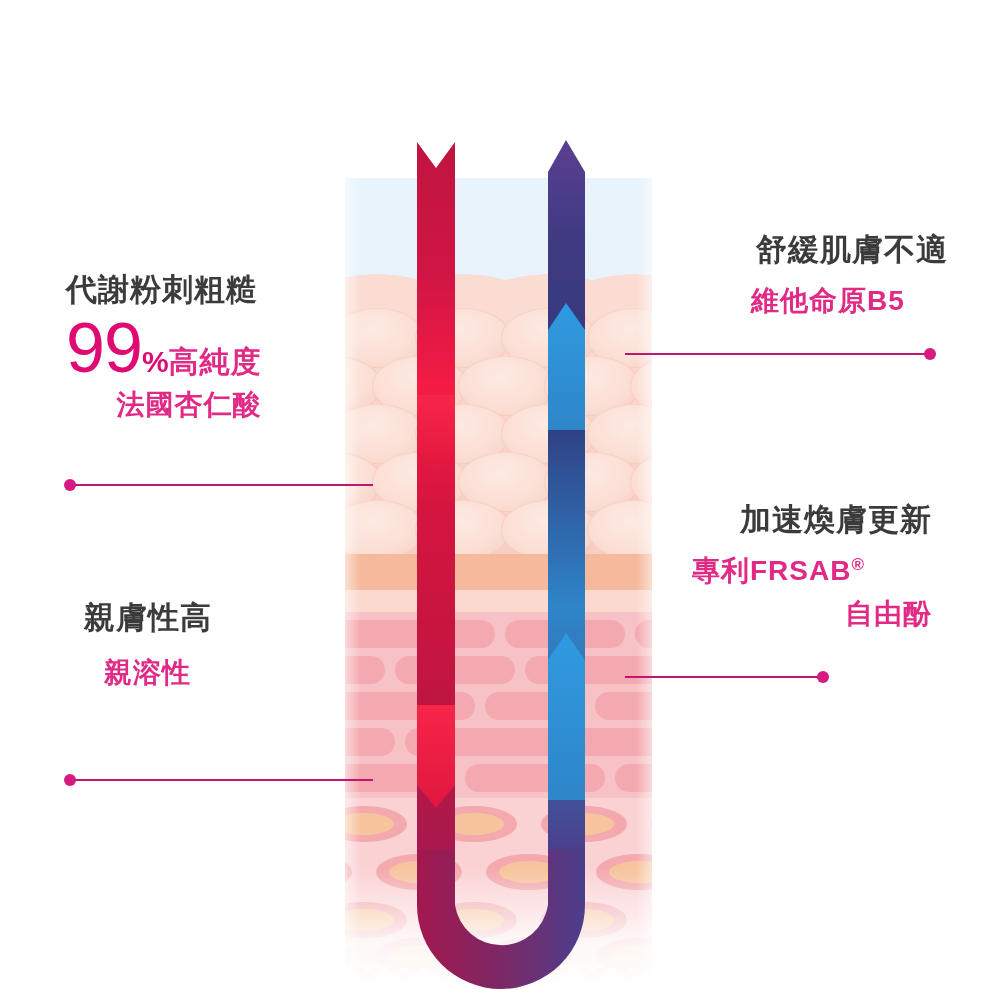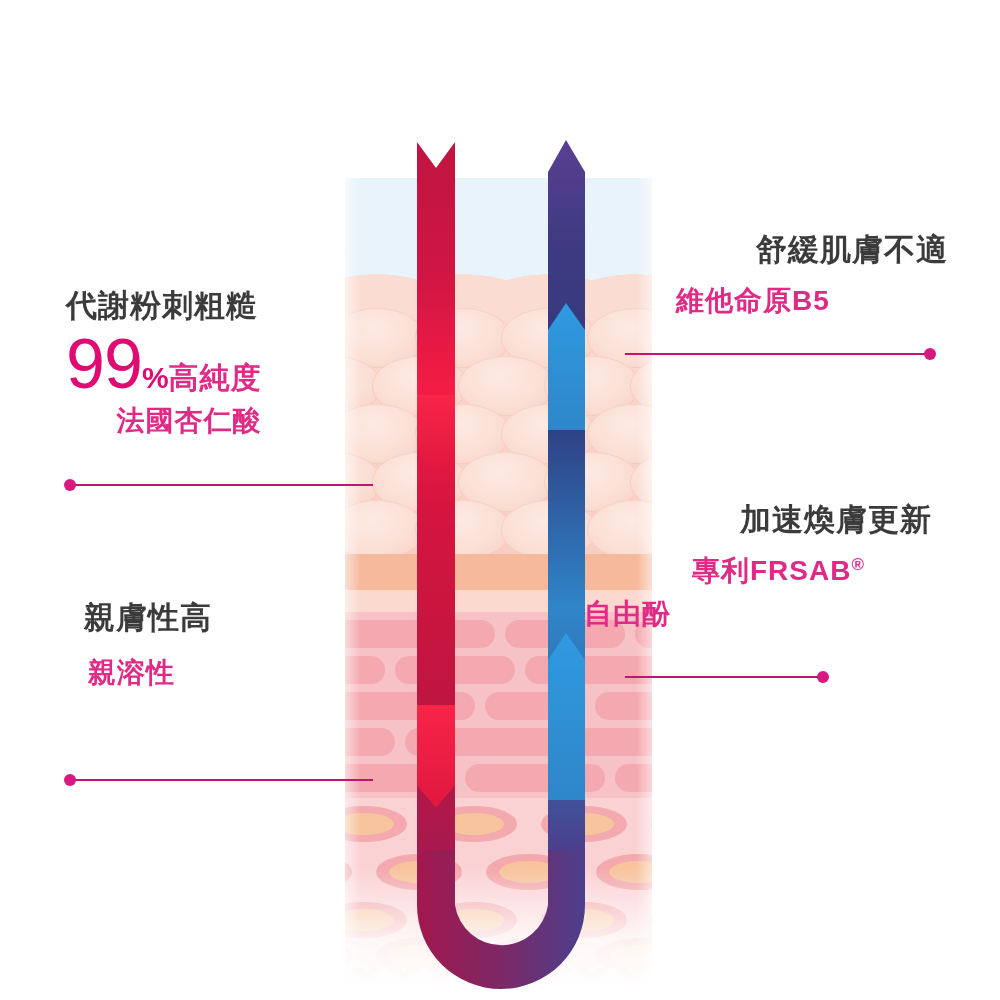--- a/index.html
+++ b/index.html
@@ -296,39 +296,39 @@
   <div class="conn" style="left:70px;top:779px;width:303px;">
     <span class="dot left"></span>
   </div>
   <div class="conn" style="left:625px;top:353px;width:305px;">
     <span class="dot right"></span>
   </div>
   <div class="conn" style="left:625px;top:676px;width:198px;">
     <span class="dot right"></span>
   </div>
 
-  <div class="block" style="left:66px;top:288px;">
+  <div class="block" style="left:66px;top:272px;">
     <div class="hdr">代謝粉刺粗糙</div>
     <div class="bignum-row" style="margin-top:6px;">
       <span class="bignum">99</span>
       <span class="pct">%</span>
       <span class="pure">高純度</span>
     </div>
     <div class="sub" style="margin-top:4px;text-align:right;">法國杏仁酸</div>
   </div>
 
   <div class="block" style="left:84px;top:600px;">
     <div class="hdr">親膚性高</div>
-    <div class="sub" style="margin-top:18px;margin-left:4px;">親溶性</div>
+    <div class="sub" style="margin-top:18px;margin-left:20px;">親溶性</div>
   </div>
 
   <div class="block tright" style="left:600px;top:232px;width:348px;">
     <div class="hdr" style="text-align:right;">舒緩肌膚不適</div>
-    <div class="sub" style="text-align:left;margin-top:14px;margin-left:76px;">維他命原B5</div>
+    <div class="sub" style="text-align:center;margin-top:14px;margin-left:108px;">維他命原B5</div>
   </div>
 
   <div class="block tright" style="left:584px;top:502px;width:348px;">
     <div class="hdr" style="text-align:right;">加速煥膚更新</div>
     <div class="sub" style="text-align:left;margin-top:14px;margin-left:108px;"><span>專利FRSAB</span><span class="reg">®</span></div>
-    <div class="sub" style="text-align:left;margin-top:8px;">自由酚</div>
+    <div class="sub" style="text-align:right;margin-top:8px;">自由酚</div>
   </div>
 
 </div>
 
 </body></html>

